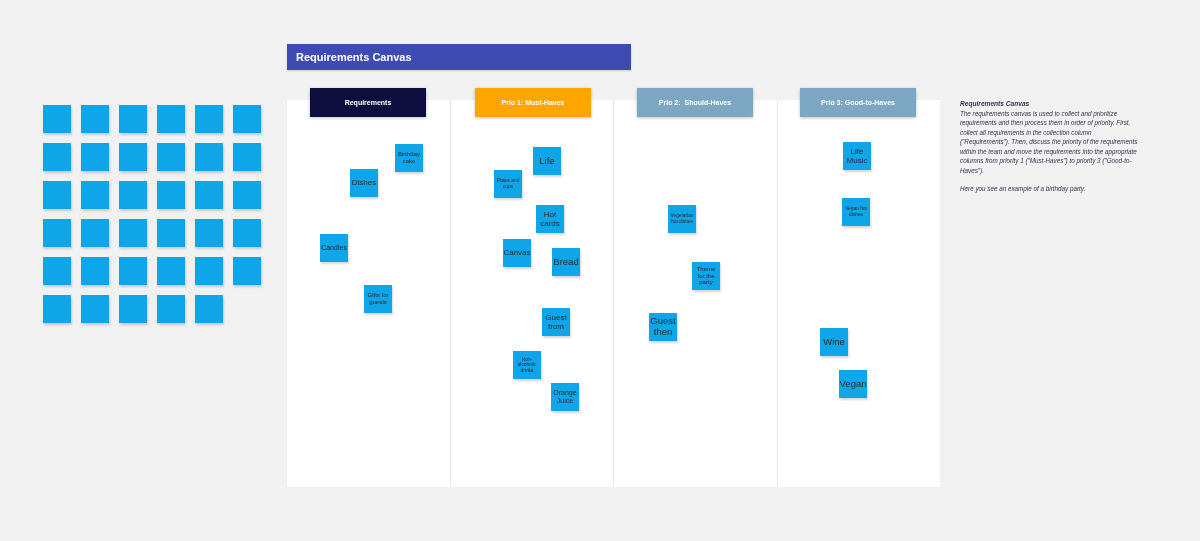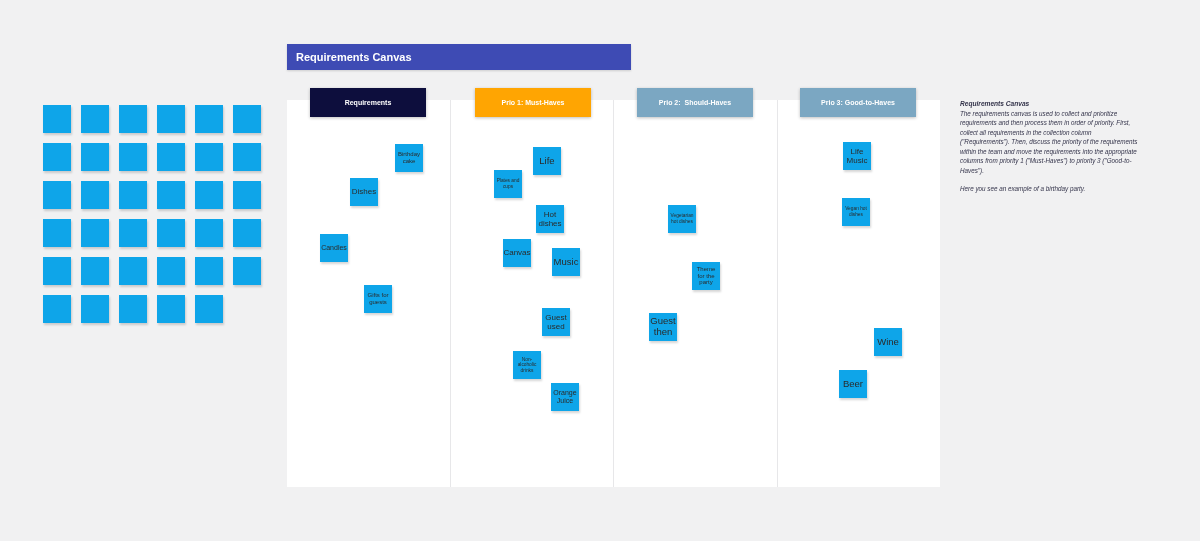--- a/index.html
+++ b/index.html
@@ -154,41 +154,41 @@
   <div class="divider d1"></div>
   <div class="divider d2"></div>
   <div class="divider d3"></div>
 
   <div class="col-header ch-requirements">Requirements</div>
   <div class="col-header ch-prio1">Prio 1: Must-Haves</div>
   <div class="col-header ch-prio2">Prio 2:  Should-Haves</div>
   <div class="col-header ch-prio3">Prio 3: Good-to-Haves</div>
 
   <div class="note n-sm" style="left:395px;top:144px">Birthday cake</div>
-  <div class="note n-lg" style="left:350px;top:178px">Dishes</div>
+  <div class="note n-lg" style="left:350px;top:169px">Dishes</div>
   <div class="note n-md" style="left:320px;top:234px">Candles</div>
   <div class="note n-sm" style="left:364px;top:285px">Gifts for guests</div>
 
   <div class="note n-xl" style="left:533px;top:147px">Life</div>
   <div class="note n-xs" style="left:494px;top:170px">Plates and cups</div>
-  <div class="note n-lg" style="left:536px;top:205px">Hot dishes</div>
+  <div class="note n-lg" style="left:536px;top:205px">Hot cards</div>
   <div class="note n-lg" style="left:503px;top:239px">Canvas</div>
-  <div class="note n-xl" style="left:552px;top:248px">Music</div>
-  <div class="note n-lg" style="left:542px;top:308px">Guest used</div>
+  <div class="note n-xl" style="left:552px;top:248px">Bread</div>
+  <div class="note n-lg" style="left:542px;top:308px">Guest from</div>
   <div class="note n-xs" style="left:513px;top:351px">Non-alcoholic drinks</div>
   <div class="note n-md" style="left:551px;top:383px">Orange Juice</div>
 
   <div class="note n-xs" style="left:668px;top:205px">Vegetarian hot dishes</div>
   <div class="note n-sm" style="left:692px;top:262px">Theme for the party</div>
   <div class="note n-xl" style="left:649px;top:313px">Guest then</div>
 
   <div class="note n-lg" style="left:843px;top:142px">Life Music</div>
   <div class="note n-xs" style="left:842px;top:198px">Vegan hot dishes</div>
-  <div class="note n-xl" style="left:874px;top:328px">Wine</div>
-  <div class="note n-xl" style="left:839px;top:370px">Beer</div>
+  <div class="note n-xl" style="left:820px;top:328px">Wine</div>
+  <div class="note n-xl" style="left:839px;top:370px">Vegan</div>
 
   <div class="description">
     <p class="desc-title">Requirements Canvas</p>
     <p class="desc-body">The requirements canvas is used to collect and prioritize requirements and then process them in order of priority. First, collect all requirements in the collection column ("Requirements"). Then, discuss the priority of the requirements within the team and move the requirements into the appropriate columns from priority 1 ("Must-Haves") to priority 3 ("Good-to-Haves").</p>
     <p class="desc-footer">Here you see an example of a birthday party.</p>
   </div>
 
 </div>
 
 </body></html>

